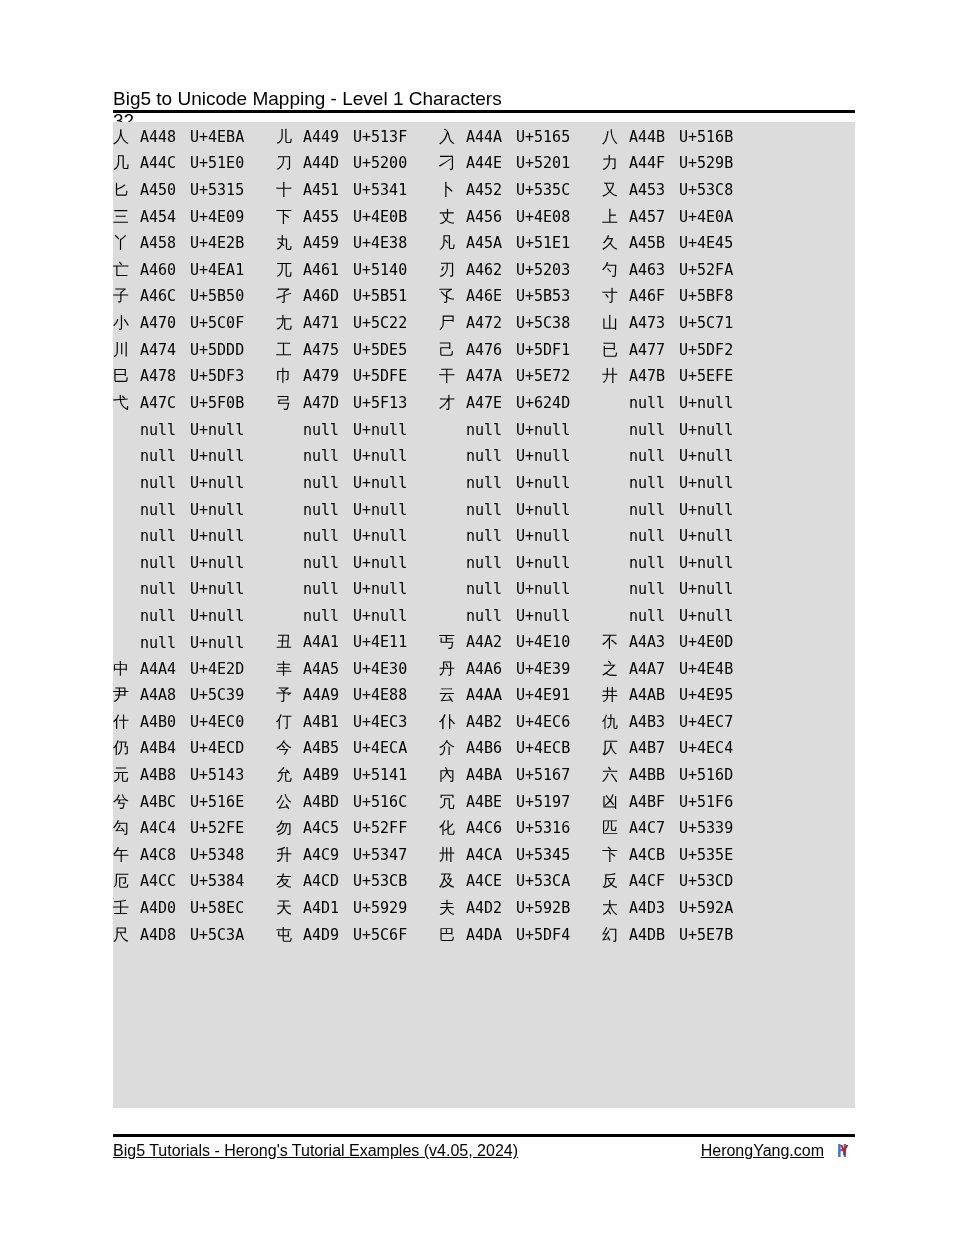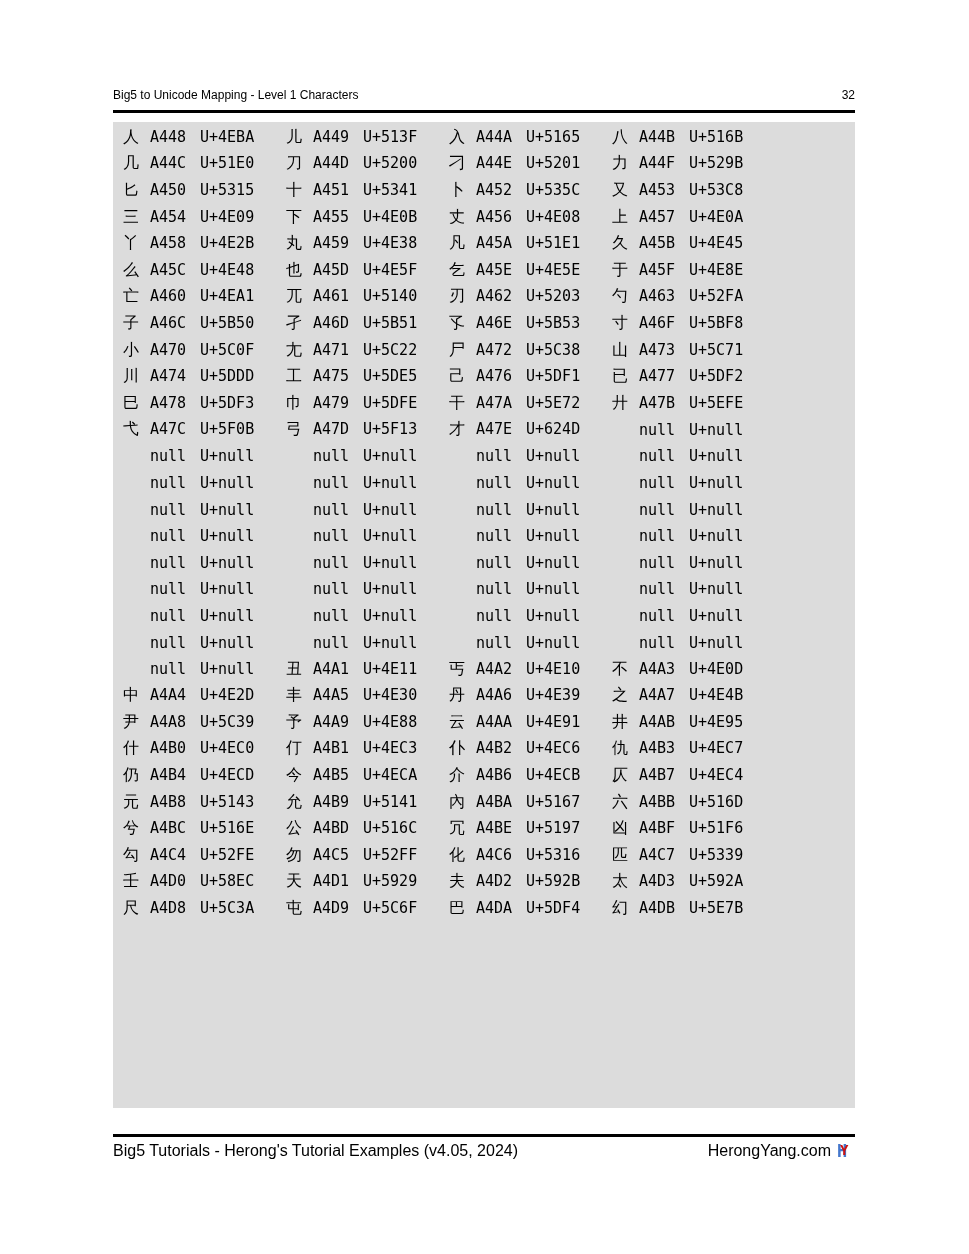--- a/index.html
+++ b/index.html
@@ -12,22 +12,23 @@
     color: #000000;
   }
   .header {
     position: absolute;
     left: 113px;
     top: 88px;
     width: 742px;
     display: flex;
     justify-content: space-between;
     align-items: baseline;
-    font-size: 12px;
+    font-size: 19px;
     color: #000000;
+    flex-direction: column;
   }
   .rule {
     position: absolute;
     left: 113px;
     width: 742px;
     height: 3px;
     background: #000000;
   }
   .rule-top { top: 110px; }
   .rule-bottom { top: 1134px; }
@@ -43,21 +44,20 @@
   .mapping-table {
     padding-top: 2px;
     font-family: "DejaVu Sans Mono", monospace;
     font-size: 15px;
     color: #000000;
   }
   .trow {
     height: 26.6px;
     display: flex;
     align-items: center;
-    padding-left: 10px;
   }
   .tcell {
     width: 163px;
     white-space: nowrap;
   }
   .ch {
     display: inline-block;
     width: 27px;
     font-size: 16px;
   }
@@ -69,25 +69,26 @@
   .footer {
     position: absolute;
     left: 113px;
     top: 1142px;
     width: 742px;
     display: flex;
     justify-content: space-between;
     align-items: center;
     font-size: 16px;
     color: #000000;
+    text-decoration: underline;
   }
   .footer-right {
     display: flex;
     align-items: flex-end;
-    gap: 6px;
+    gap: 13px;
   }
   .logo {
     position: relative;
     display: inline-block;
     width: 18px;
     height: 18px;
     font-family: "DejaVu Sans Mono", monospace;
     font-weight: bold;
   }
   .logo-h {
@@ -143,26 +144,20 @@
           <div class="tcell"><span class="ch">丈</span><span class="b5">A456</span><span class="uc">U+4E08</span></div>
           <div class="tcell"><span class="ch">上</span><span class="b5">A457</span><span class="uc">U+4E0A</span></div>
         </div>
         <div class="trow">
           <div class="tcell"><span class="ch">丫</span><span class="b5">A458</span><span class="uc">U+4E2B</span></div>
           <div class="tcell"><span class="ch">丸</span><span class="b5">A459</span><span class="uc">U+4E38</span></div>
           <div class="tcell"><span class="ch">凡</span><span class="b5">A45A</span><span class="uc">U+51E1</span></div>
           <div class="tcell"><span class="ch">久</span><span class="b5">A45B</span><span class="uc">U+4E45</span></div>
         </div>
         <div class="trow">
-          <div class="tcell"><span class="ch">么</span><span class="b5">A45C</span><span class="uc">U+4E48</span></div>
-          <div class="tcell"><span class="ch">也</span><span class="b5">A45D</span><span class="uc">U+4E5F</span></div>
-          <div class="tcell"><span class="ch">乞</span><span class="b5">A45E</span><span class="uc">U+4E5E</span></div>
-          <div class="tcell"><span class="ch">于</span><span class="b5">A45F</span><span class="uc">U+4E8E</span></div>
-        </div>
-        <div class="trow">
           <div class="tcell"><span class="ch">亡</span><span class="b5">A460</span><span class="uc">U+4EA1</span></div>
           <div class="tcell"><span class="ch">兀</span><span class="b5">A461</span><span class="uc">U+5140</span></div>
           <div class="tcell"><span class="ch">刃</span><span class="b5">A462</span><span class="uc">U+5203</span></div>
           <div class="tcell"><span class="ch">勺</span><span class="b5">A463</span><span class="uc">U+52FA</span></div>
         </div>
         <div class="trow">
           <div class="tcell"><span class="ch">子</span><span class="b5">A46C</span><span class="uc">U+5B50</span></div>
           <div class="tcell"><span class="ch">孑</span><span class="b5">A46D</span><span class="uc">U+5B51</span></div>
           <div class="tcell"><span class="ch">孓</span><span class="b5">A46E</span><span class="uc">U+5B53</span></div>
           <div class="tcell"><span class="ch">寸</span><span class="b5">A46F</span><span class="uc">U+5BF8</span></div>
@@ -279,20 +274,32 @@
           <div class="tcell"><span class="ch">兮</span><span class="b5">A4BC</span><span class="uc">U+516E</span></div>
           <div class="tcell"><span class="ch">公</span><span class="b5">A4BD</span><span class="uc">U+516C</span></div>
           <div class="tcell"><span class="ch">冗</span><span class="b5">A4BE</span><span class="uc">U+5197</span></div>
           <div class="tcell"><span class="ch">凶</span><span class="b5">A4BF</span><span class="uc">U+51F6</span></div>
         </div>
         <div class="trow">
           <div class="tcell"><span class="ch">勾</span><span class="b5">A4C4</span><span class="uc">U+52FE</span></div>
           <div class="tcell"><span class="ch">勿</span><span class="b5">A4C5</span><span class="uc">U+52FF</span></div>
           <div class="tcell"><span class="ch">化</span><span class="b5">A4C6</span><span class="uc">U+5316</span></div>
           <div class="tcell"><span class="ch">匹</span><span class="b5">A4C7</span><span class="uc">U+5339</span></div>
+        </div>
+        <div class="trow">
+          <div class="tcell"><span class="ch">午</span><span class="b5">A4C8</span><span class="uc">U+5348</span></div>
+          <div class="tcell"><span class="ch">升</span><span class="b5">A4C9</span><span class="uc">U+5347</span></div>
+          <div class="tcell"><span class="ch">卅</span><span class="b5">A4CA</span><span class="uc">U+5345</span></div>
+          <div class="tcell"><span class="ch">卞</span><span class="b5">A4CB</span><span class="uc">U+535E</span></div>
+        </div>
+        <div class="trow">
+          <div class="tcell"><span class="ch">厄</span><span class="b5">A4CC</span><span class="uc">U+5384</span></div>
+          <div class="tcell"><span class="ch">友</span><span class="b5">A4CD</span><span class="uc">U+53CB</span></div>
+          <div class="tcell"><span class="ch">及</span><span class="b5">A4CE</span><span class="uc">U+53CA</span></div>
+          <div class="tcell"><span class="ch">反</span><span class="b5">A4CF</span><span class="uc">U+53CD</span></div>
         </div>
         <div class="trow">
           <div class="tcell"><span class="ch">壬</span><span class="b5">A4D0</span><span class="uc">U+58EC</span></div>
           <div class="tcell"><span class="ch">天</span><span class="b5">A4D1</span><span class="uc">U+5929</span></div>
           <div class="tcell"><span class="ch">夫</span><span class="b5">A4D2</span><span class="uc">U+592B</span></div>
           <div class="tcell"><span class="ch">太</span><span class="b5">A4D3</span><span class="uc">U+592A</span></div>
         </div>
         <div class="trow">
           <div class="tcell"><span class="ch">尺</span><span class="b5">A4D8</span><span class="uc">U+5C3A</span></div>
           <div class="tcell"><span class="ch">屯</span><span class="b5">A4D9</span><span class="uc">U+5C6F</span></div>

